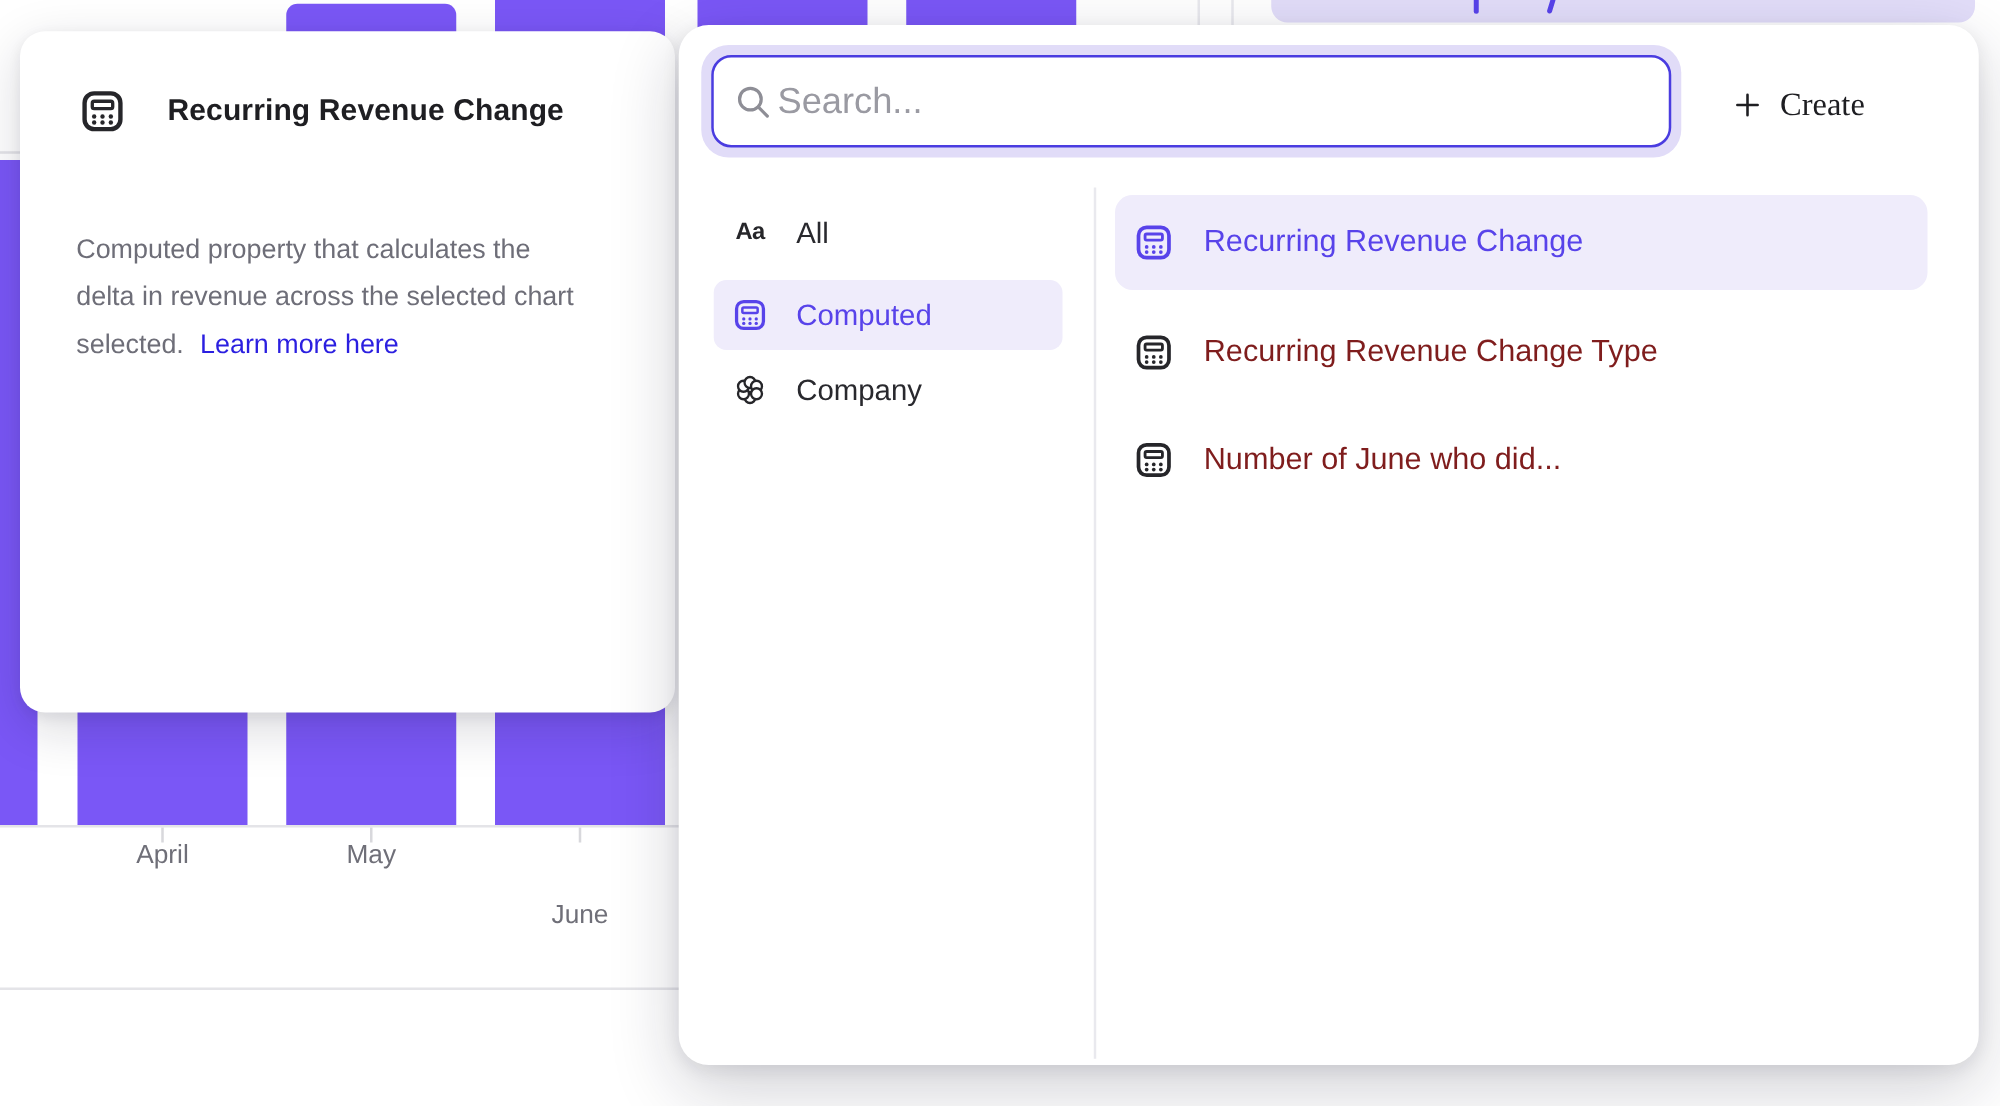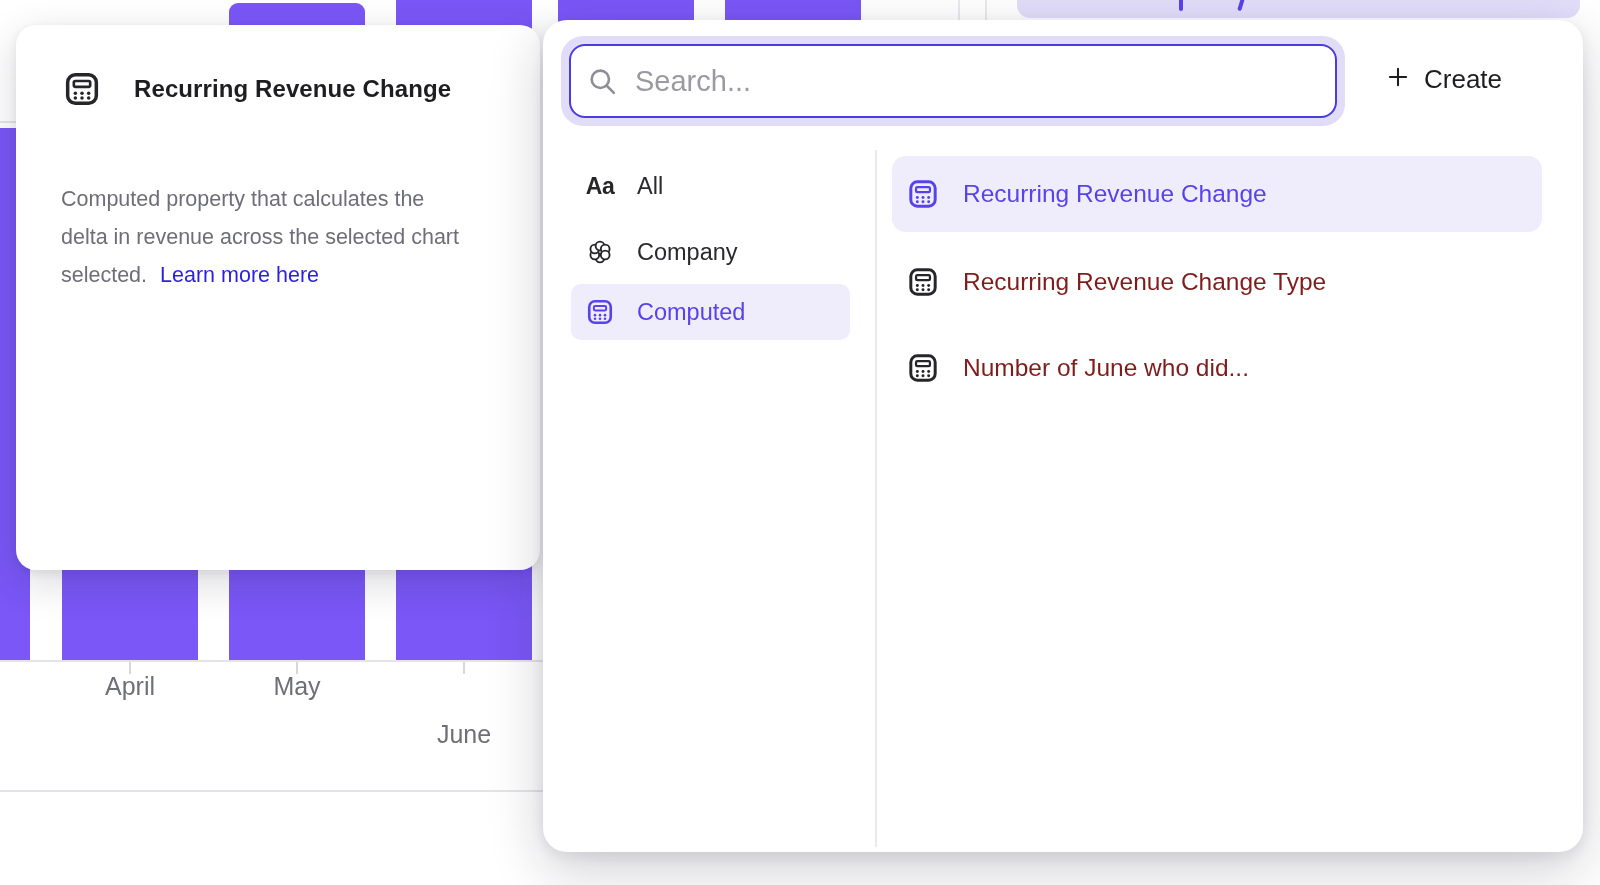--- a/index.html
+++ b/index.html
@@ -8,21 +8,21 @@
     font-family:"Liberation Sans", sans-serif;
     -webkit-font-smoothing:antialiased;
   }
   .abs{position:absolute;}
 
   
   .bar{position:absolute;background:var(--bar);}
   .bar.rounded-top{border-radius:9px 9px 0 0;}
   .axis-line{position:absolute;background:var(--axis-line);}
   .tick{position:absolute;width:2px;height:12px;background:var(--tick);}
-  .x-label{position:absolute;transform:translateX(-50%);font-size:25px;color:var(--axis-label-gray);}
+  .x-label{position:absolute;transform:translateX(-50%);font-size:21px;color:var(--axis-label-gray);}
   .bg-vline{position:absolute;width:2px;background:var(--divider);}
   .bg-pill{
     position:absolute;left:1017px;top:0;width:563px;height:18px;
     background:var(--bg-pill);border-radius:0 0 13px 13px;overflow:hidden;
   }
   .frag{position:absolute;top:-2px;width:4px;height:13px;border-radius:2px;background:var(--accent);}
 
   
   .card{
     position:absolute;left:16px;top:25px;width:524px;height:545px;background:#fff;
@@ -36,44 +36,44 @@
 
   
   .modal{
     position:absolute;left:543px;top:20px;width:1040px;height:832px;background:#fff;
     border-radius:24px;box-shadow:0 18px 55px rgba(20,20,43,.20),0 4px 14px rgba(20,20,43,.08);
   }
   .search-halo{position:absolute;left:18px;top:16px;width:784px;height:90px;border-radius:22px;background:var(--search-halo);}
   .search-box{
     position:absolute;left:8px;top:8px;width:768px;height:74px;background:#fff;
     border:2.5px solid var(--search-border);border-radius:16px;
-    display:flex;align-items:center;padding:0 16px;gap:15px;box-sizing:border-box;
+    display:flex;align-items:center;padding:0 16px;gap:2px;box-sizing:border-box;
   }
   .search-box svg{flex:0 0 auto;color:#8E8E96;}
   .search-box input{
     flex:1;border:none;outline:none;font-family:"Liberation Sans",sans-serif;
     font-size:29px;color:var(--text-dark);background:transparent;min-width:0;
   }
   .search-box input::placeholder{color:var(--placeholder-gray);}
   .create-btn{
-    position:absolute;left:836px;top:44px;height:40px;display:flex;align-items:flex-start;gap:13px;
+    position:absolute;left:836px;top:44px;height:40px;display:flex;align-items:center;gap:13px;
     background:none;border:none;padding:0 6px;cursor:pointer;
-    font-family:Liberation Sans, sans-serif;font-size:26px;font-weight:500;color:var(--text-dark);
+    font-family:Liberation Serif, serif;font-size:26px;font-weight:500;color:var(--text-dark);
   }
   .create-btn svg{color:var(--text-dark);}
 
   .sidebar{position:absolute;left:28px;top:138px;width:279px;}
   .side-item{
     display:flex;align-items:center;height:56px;padding-left:14px;gap:22px;border-radius:10px;
     font-size:23.5px;font-weight:500;color:#29292E;cursor:pointer;box-sizing:border-box;
   }
   .side-item .ic{width:30px;display:flex;justify-content:center;color:var(--icon-dark);}
   .side-item.sel{background:var(--accent-soft-bg);color:var(--accent);}
   .side-item.sel .ic{color:var(--accent);}
-  .aa-glyph{font-size:23px;font-weight:700;color:var(--icon-dark);letter-spacing:-.5px;}
+  .aa-glyph{font-size:19px;font-weight:700;color:var(--icon-dark);letter-spacing:-.5px;}
   .mb10{margin-bottom:10px;} .mb4{margin-bottom:4px;}
 
   .vdivider{position:absolute;left:332px;top:130px;width:2px;height:697px;background:var(--divider);}
 
   .results{position:absolute;left:349px;top:136px;width:650px;}
   .result-item{
     display:flex;align-items:center;height:76px;padding-left:14px;gap:23px;border-radius:14px;
     font-size:24.5px;font-weight:500;color:#7f1d1d;cursor:pointer;box-sizing:border-box;
   }
   .result-item .ic{width:34px;display:flex;justify-content:center;color:var(--icon-dark);}
@@ -189,36 +189,36 @@
       <span>Create</span>
     </button>
 
     <div class="sidebar">
       <div class="side-item mb10">
         <span class="ic">
             <span class="aa-glyph">Aa</span>
           </span>
         <span>All</span>
       </div>
+      <div class="side-item sel mb4">
+        <span class="ic">
+            <svg width="30" height="30">
+              <use href="#icon-calc"></use>
+            </svg>
+          </span>
+        <span>Computed</span>
+      </div>
       <div class="side-item mb4">
         <span class="ic">
             <svg width="30" height="30">
               <use href="#icon-company"></use>
             </svg>
           </span>
         <span>Company</span>
       </div>
-      <div class="side-item sel mb4">
-        <span class="ic">
-            <svg width="30" height="30">
-              <use href="#icon-calc"></use>
-            </svg>
-          </span>
-        <span>Computed</span>
-      </div>
     </div>
 
     <div class="vdivider"></div>
 
     <div class="results">
       <div class="result-item sel rgap1">
         <span class="ic">
             <svg width="34" height="34">
               <use href="#icon-calc"></use>
             </svg>

